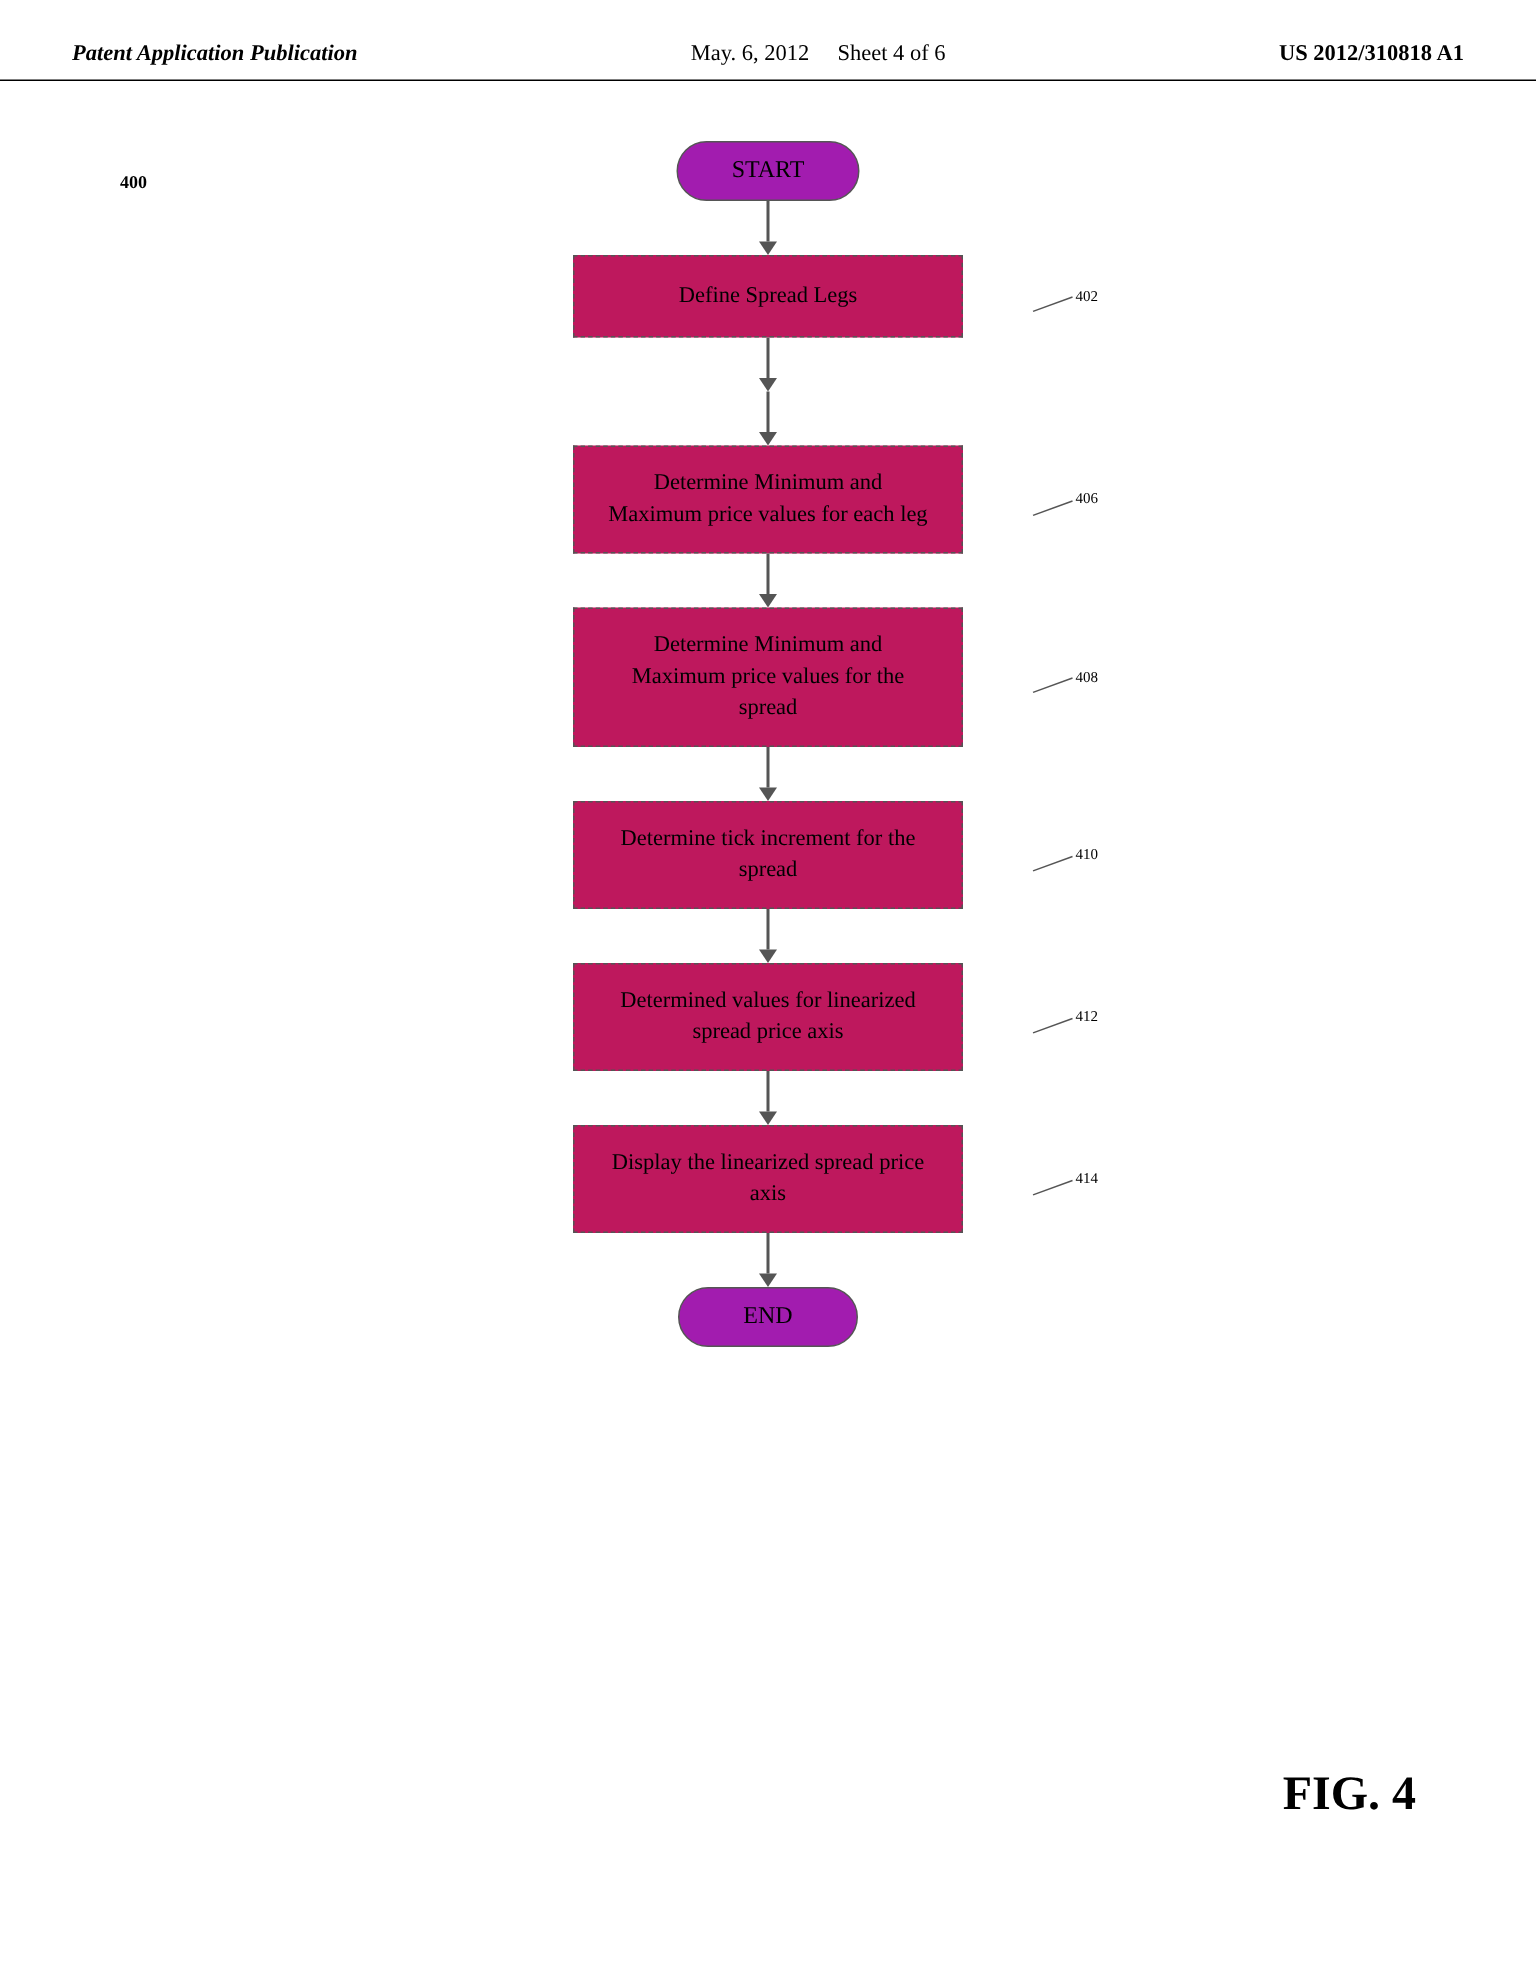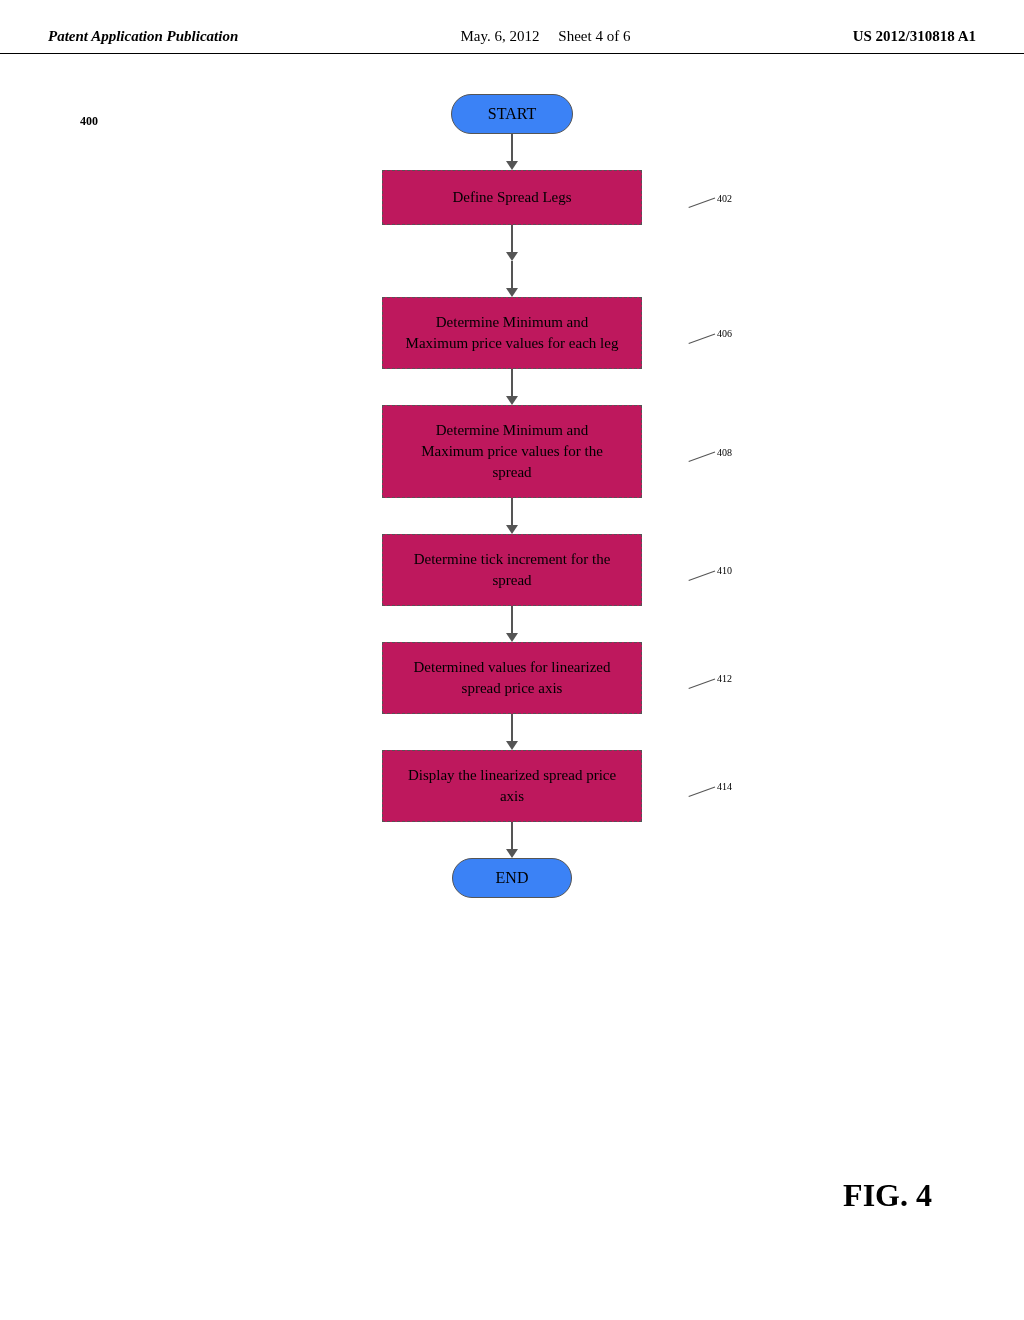--- a/index.html
+++ b/index.html
@@ -63,21 +63,21 @@
       gap: 0;
     }
 
     
     .terminal {
       border: 1.5px solid #555;
       border-radius: 30px;
       padding: 10px 36px;
       font-size: 16px;
       text-align: center;
-      background: #3b82f6;
+      background: #a21caf;
       min-width: 120px;
     }
 
     
     .process-box {
       border: 1.5px dashed #555;
       padding: 14px 20px;
       font-size: 15px;
       text-align: center;
       background: #be185d;
@@ -137,21 +137,21 @@
       height: 1px;
       background: #555;
       transform: rotate(-20deg);
       transform-origin: right center;
     }
 
     
     .fig-label {
       position: absolute;
       bottom: 80px;
-      right: 92px;
+      right: 80px;
       font-size: 32px;
       font-weight: bold;
     }
 
   </style>
 </head>
 <body>
 
 <div class="header">
   <div class="header-left">Patent Application Publication</div>

